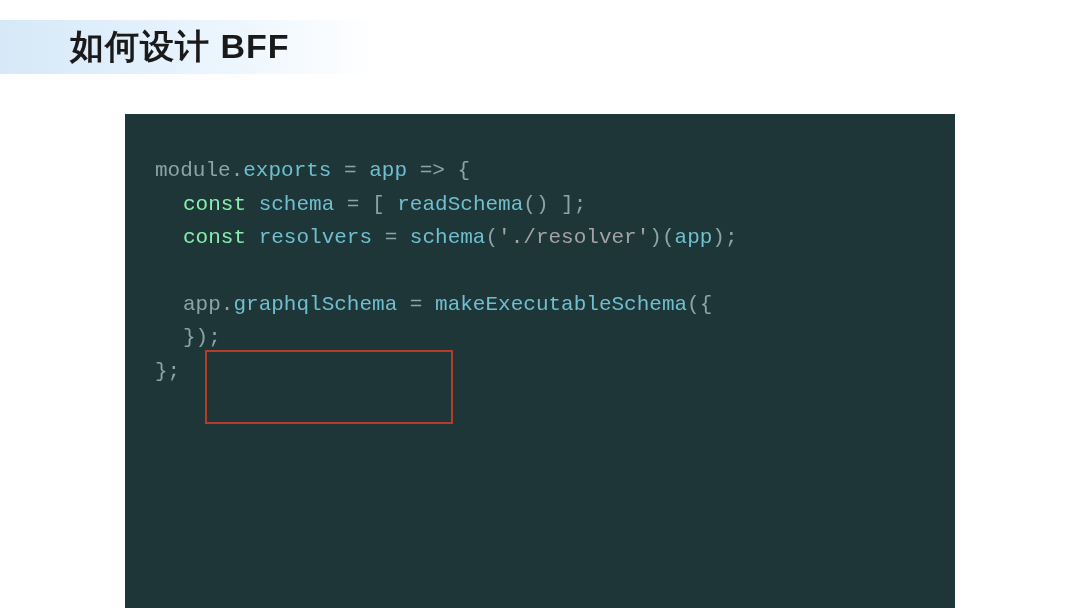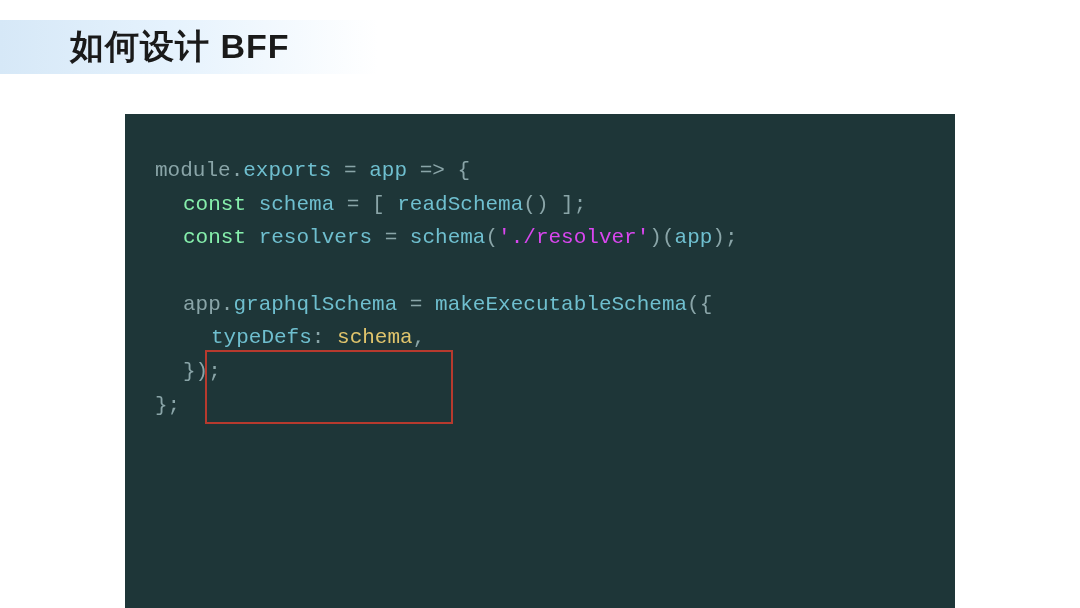--- a/index.html
+++ b/index.html
@@ -51,21 +51,21 @@
     }
     .line { white-space: pre; }
     .indent1 { padding-left: 28px; }
     .indent2 { padding-left: 56px; }
     .c-obj, .c-dot { color: #8aa5a8; }
     .c-prop { color: #6fbfcf; }
     .c-op, .c-punc, .c-arrow, .c-brace { color: #8aa5a8; }
     .c-kw { color: #86efac; }
     .c-var { color: #6fbfcf; }
     .c-func { color: #6fbfcf; }
-    .c-str { color: #d946ef; }
+    .c-str { color: #a3a3a3; }
     .c-ident { color: #e0c46c; }
     .spacer { height: 33px; }
     .highlight-box {
       position: absolute;
       border: 2px solid #b73a2e;
       pointer-events: none;
     }
   </style>
 </head>
 <body>
@@ -73,18 +73,17 @@
 <div class="title-banner">
   <div class="title-text">如何设计 BFF</div>
 </div>
 
 <div class="code-block">
   <div class="line"><span class="c-obj">module</span><span class="c-dot">.</span><span class="c-prop">exports</span><span class="c-op"> = </span><span class="c-var">app</span><span class="c-brace"> =&gt; {</span></div>
   <div class="line indent1"><span class="c-kw">const</span><span> </span><span class="c-var">schema</span><span class="c-punc"> = [ </span><span class="c-func">readSchema</span><span class="c-punc">() ];</span></div>
   <div class="line indent1"><span class="c-kw">const</span><span> </span><span class="c-var">resolvers</span><span class="c-op"> = </span><span class="c-func">schema</span><span class="c-punc">(</span><span class="c-str">'./resolver'</span><span class="c-punc">)(</span><span class="c-var">app</span><span class="c-punc">);</span></div>
   <div class="spacer"></div>
   <div class="line indent1"><span class="c-obj">app</span><span class="c-dot">.</span><span class="c-prop">graphqlSchema</span><span class="c-op"> = </span><span class="c-func">makeExecutableSchema</span><span class="c-brace">({</span></div>
-  <div class="line indent2"><span class="c-prop">typeDefs</span><span class="c-punc">: </span><span class="c-ident">schema</span><span class="c-punc">,</span></div>
   <div class="line indent1"><span class="c-brace">});</span></div>
   <div class="line"><span class="c-brace">};</span></div>
 
   <div class="highlight-box" style="left:80px;top:236px;width:248px;height:74px;"></div>
 </div>
 
 </body></html>

